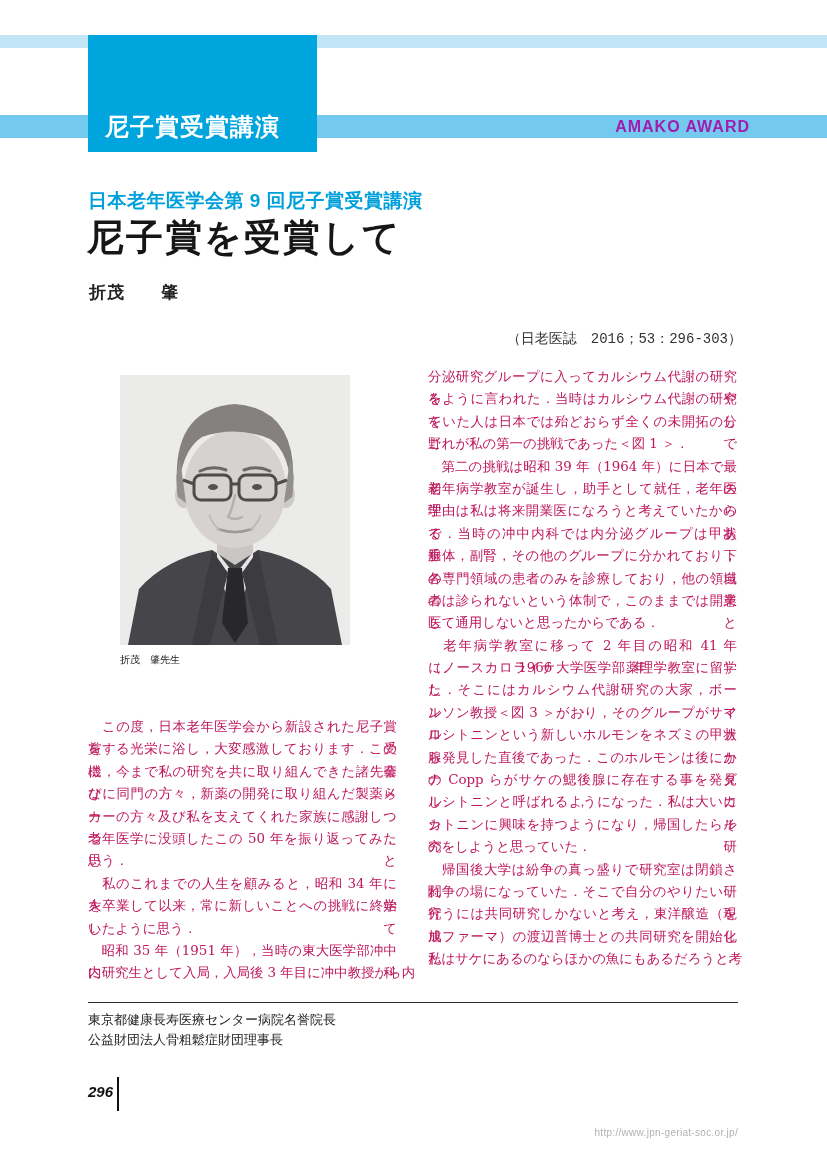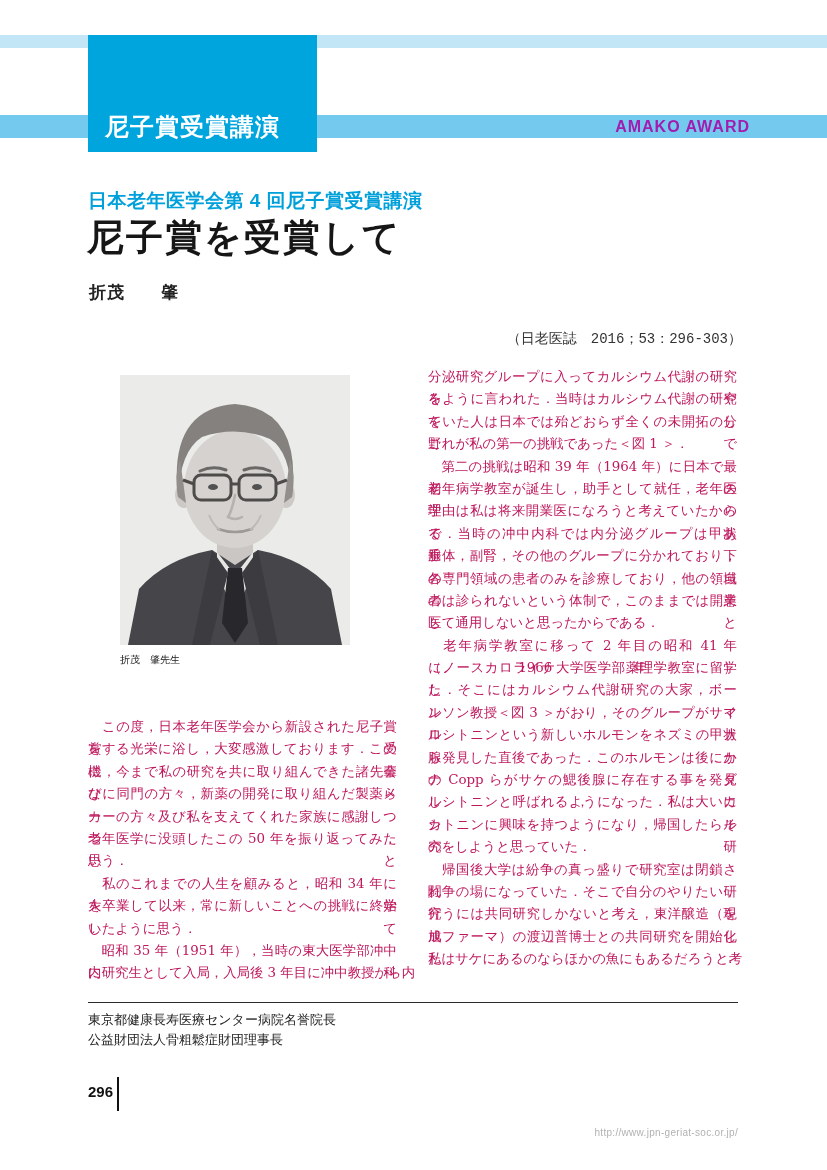--- a/index.html
+++ b/index.html
@@ -44,37 +44,37 @@
   .col-left  { left:88px;  top:716px; }
   .col-right { left:428px; top:366px; }
   .tline { height:22.4px; line-height:22.4px; white-space:nowrap; overflow:visible; }
   .tline.j { white-space:normal; text-align:justify; text-align-last:justify; }
 
   
   .footnote-rule { position:absolute; left:88px; top:1002px; width:650px; height:1px; background:#2b2b2b; }
   .footnote { position:absolute; left:88px; top:1010px; font-size:13px; line-height:20px; color:#222; }
 
   
-  .page-number { position:absolute; left:88px; top:1083px; font-size:15px; font-weight:bold; color:#111; }
+  .page-number { position:absolute; left:88px; top:1083px; font-size:15px; font-weight:bold; color:#111;font-style:italic; }
   .footer-vline { position:absolute; left:117px; top:1077px; width:2px; height:34px; background:#111; }
   .footer-url { position:absolute; right:89px; top:1088px; font-size:10px; color:#b2b2b2; letter-spacing:0.3px;margin-top:39px; }
 </style>
 </head>
 <body>
 
 <div class="page">
 
   <div class="stripe-light" style="background: rgb(195, 230, 247);"></div>
   <div class="stripe-mid" style="background: rgb(116, 201, 239);"></div>
   <div class="award-banner sans">AMAKO AWARD</div>
   <div class="tag-box" style="background: rgb(0, 165, 222);">
     <span class="tag-label sans">尼子賞受賞講演</span>
   </div>
 
-  <div class="series-title sans" style="color: rgb(0, 160, 219);">日本老年医学会第 4 回尼子賞受賞講演</div>
+  <div class="series-title sans" style="color: rgb(0, 160, 219);">日本老年医学会第 9 回尼子賞受賞講演</div>
   <h1 class="main-title sans" style="margin:0;">尼子賞を受賞して</h1>
   <div class="author-name sans">折茂　　肇</div>
   <div class="citation sans">（日老医誌　2016；53：296-303）</div>
 
   <div class="photo-wrap">
     <svg viewBox="0 0 230 270" xmlns="http://www.w3.org/2000/svg">
       <rect width="230" height="270" fill="#ebebe9"></rect>
       <rect x="97" y="150" width="36" height="45" fill="#c9c6c3"></rect>
       <ellipse cx="64" cy="120" rx="9" ry="13" fill="#cdc9c6"></ellipse>
       <ellipse cx="166" cy="120" rx="9" ry="13" fill="#cdc9c6"></ellipse>

